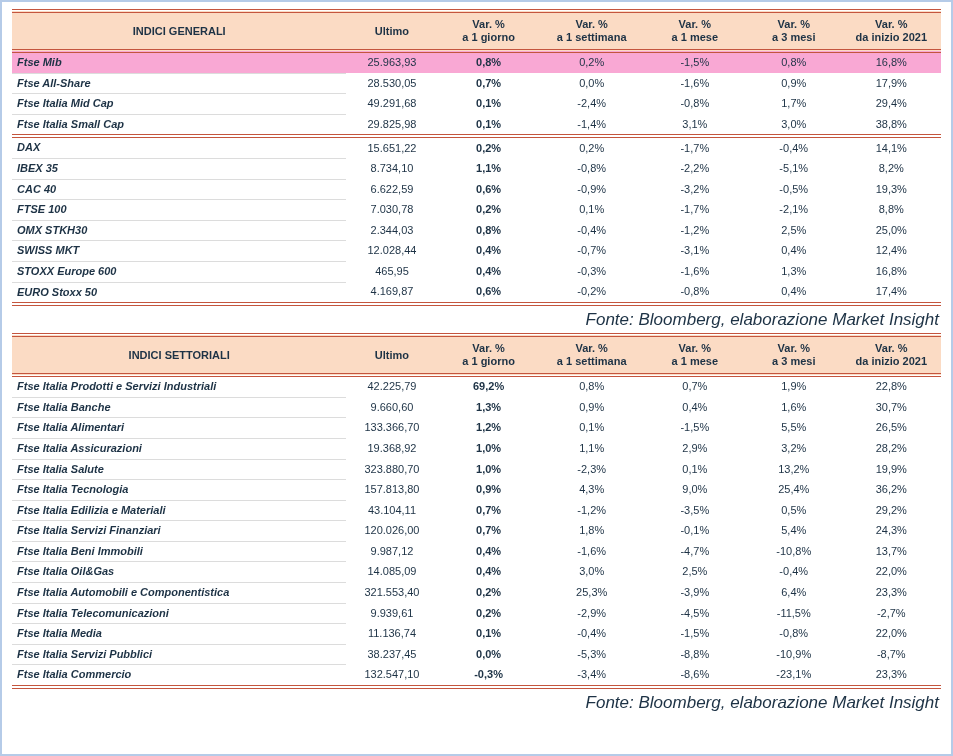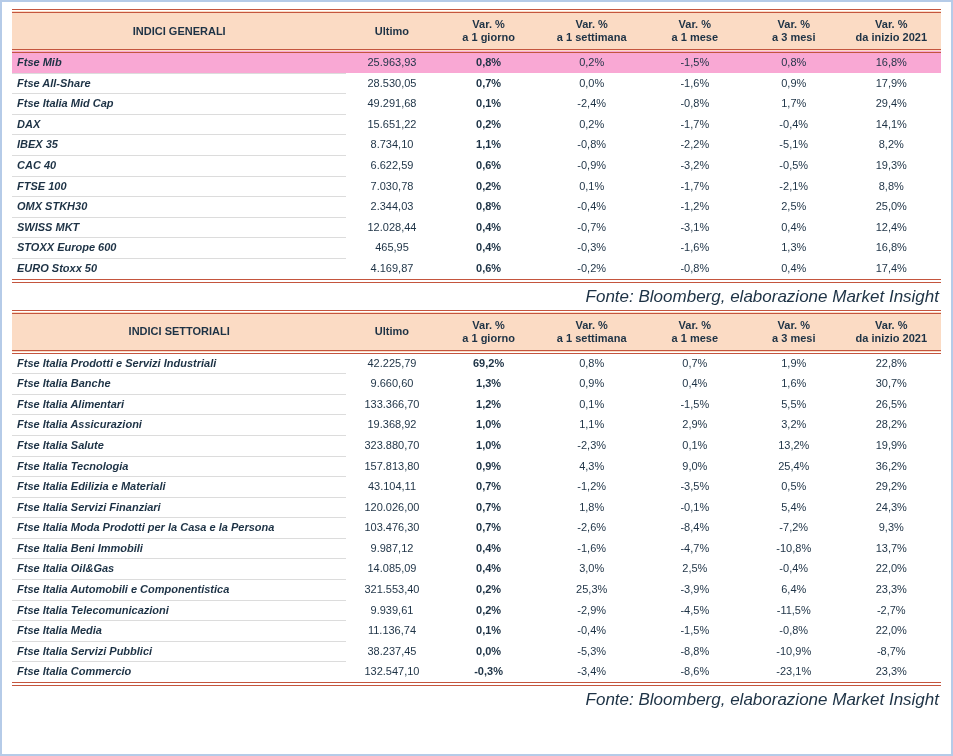--- a/index.html
+++ b/index.html
@@ -129,20 +129,29 @@
           </tr>
           <tr>
             <td class="name">Ftse Italia Mid Cap</td>
             <td class="val">49.291,68</td>
             <td class="val day">0,1%</td>
             <td class="val">-2,4%</td>
             <td class="val">-0,8%</td>
             <td class="val">1,7%</td>
             <td class="val">29,4%</td>
           </tr>
+          <tr class="separator">
+            <td class="name">Ftse Italia Small Cap</td>
+            <td class="val">29.825,98</td>
+            <td class="val day">0,1%</td>
+            <td class="val">-1,4%</td>
+            <td class="val">3,1%</td>
+            <td class="val">3,0%</td>
+            <td class="val">38,8%</td>
+          </tr>
           <tr>
             <td class="name">DAX</td>
             <td class="val">15.651,22</td>
             <td class="val day">0,2%</td>
             <td class="val">0,2%</td>
             <td class="val">-1,7%</td>
             <td class="val">-0,4%</td>
             <td class="val">14,1%</td>
           </tr>
           <tr>
@@ -319,29 +328,20 @@
           <tr>
             <td class="name">Ftse Italia Servizi Finanziari</td>
             <td class="val">120.026,00</td>
             <td class="val day">0,7%</td>
             <td class="val">1,8%</td>
             <td class="val">-0,1%</td>
             <td class="val">5,4%</td>
             <td class="val">24,3%</td>
           </tr>
           <tr>
-            <td class="name">Ftse Italia Moda Prodotti per la Casa e la Persona</td>
-            <td class="val">103.476,30</td>
-            <td class="val day">0,7%</td>
-            <td class="val">-2,6%</td>
-            <td class="val">-8,4%</td>
-            <td class="val">-7,2%</td>
-            <td class="val">9,3%</td>
-          </tr>
-          <tr>
             <td class="name">Ftse Italia Beni Immobili</td>
             <td class="val">9.987,12</td>
             <td class="val day">0,4%</td>
             <td class="val">-1,6%</td>
             <td class="val">-4,7%</td>
             <td class="val">-10,8%</td>
             <td class="val">13,7%</td>
           </tr>
           <tr>
             <td class="name">Ftse Italia Oil&amp;Gas</td>

